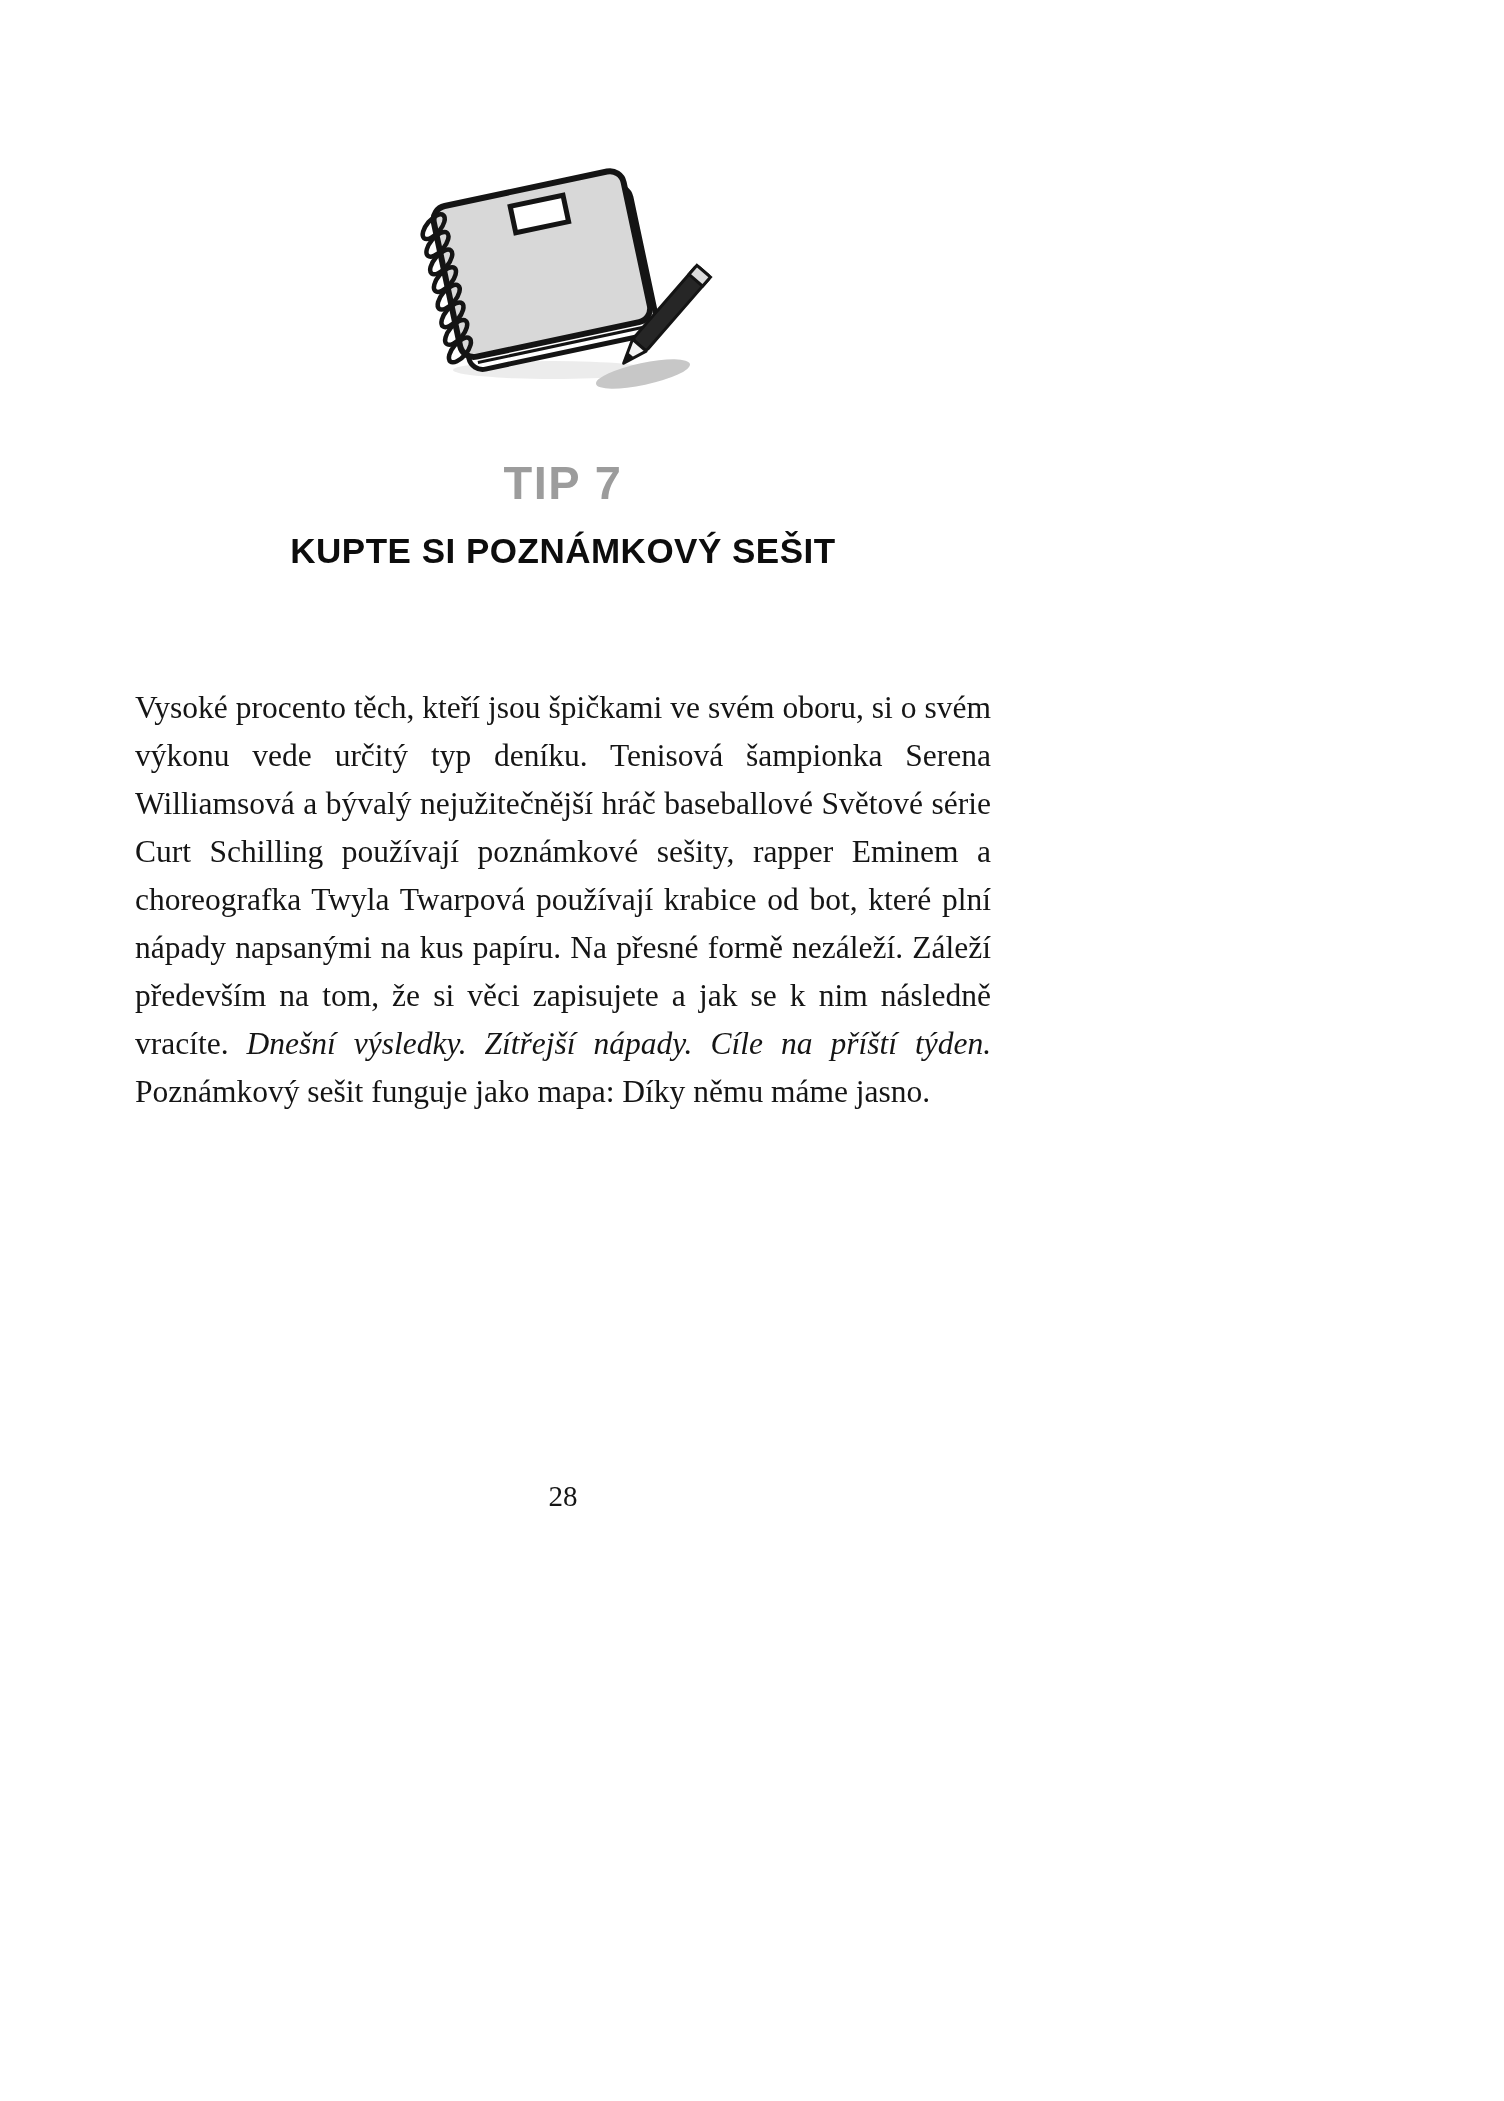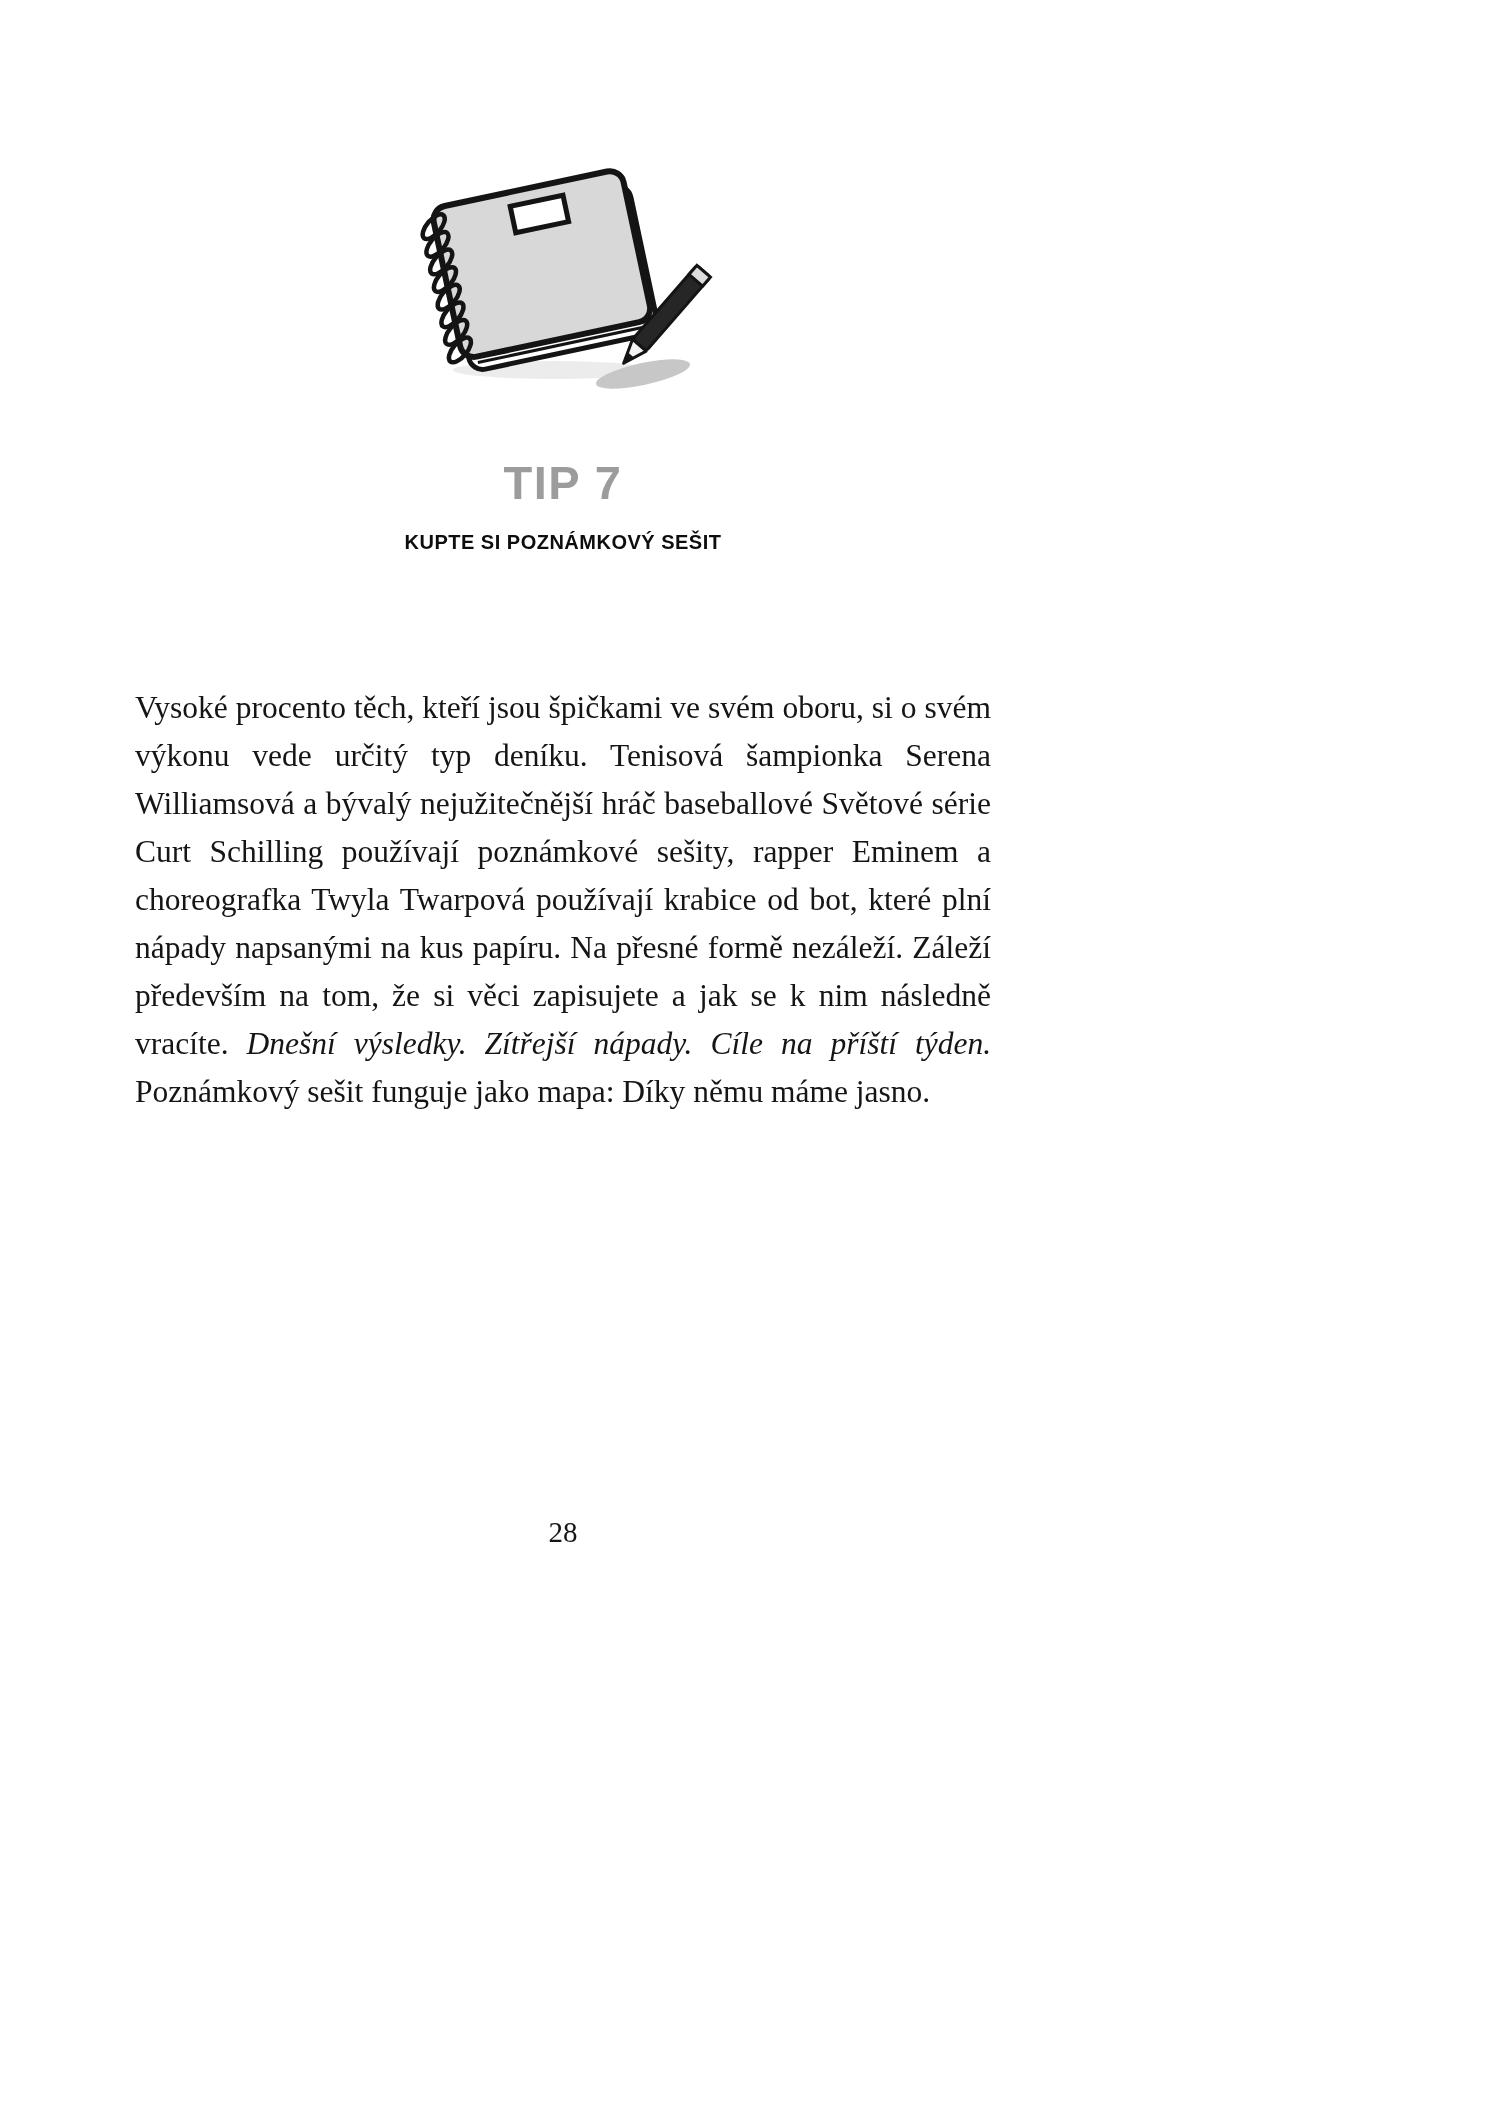--- a/index.html
+++ b/index.html
@@ -33,21 +33,21 @@
     color: var(--tip-label, #9c9c9c);
   }
   .chapter-title {
     position: absolute;
     top: 531px;
     left: 135px;
     width: 856px;
     text-align: center;
     font-family: "Liberation Sans", sans-serif;
     font-weight: 700;
-    font-size: 20px;
+    font-size: 35px;
     letter-spacing: 0.5px;
     color: var(--heading-text, #0d0d0d);
   }
   .body-paragraph {
     position: absolute;
     top: 684px;
     left: 135px;
     width: 856px;
     font-size: 31.5px;
     line-height: 48px;
@@ -56,21 +56,20 @@
   }
   .body-paragraph em { }
   .page-number {
     position: absolute;
     top: 1480px;
     left: 135px;
     width: 856px;
     text-align: center;
     font-size: 29px;
     color: var(--body-text, #151515);
-    margin-top: 36px;
   }
 </style>
 </head>
 <body>
 
 <div class="page">
 
   <div class="illustration">
     <svg width="350" height="245" viewBox="0 0 350 245">
 

